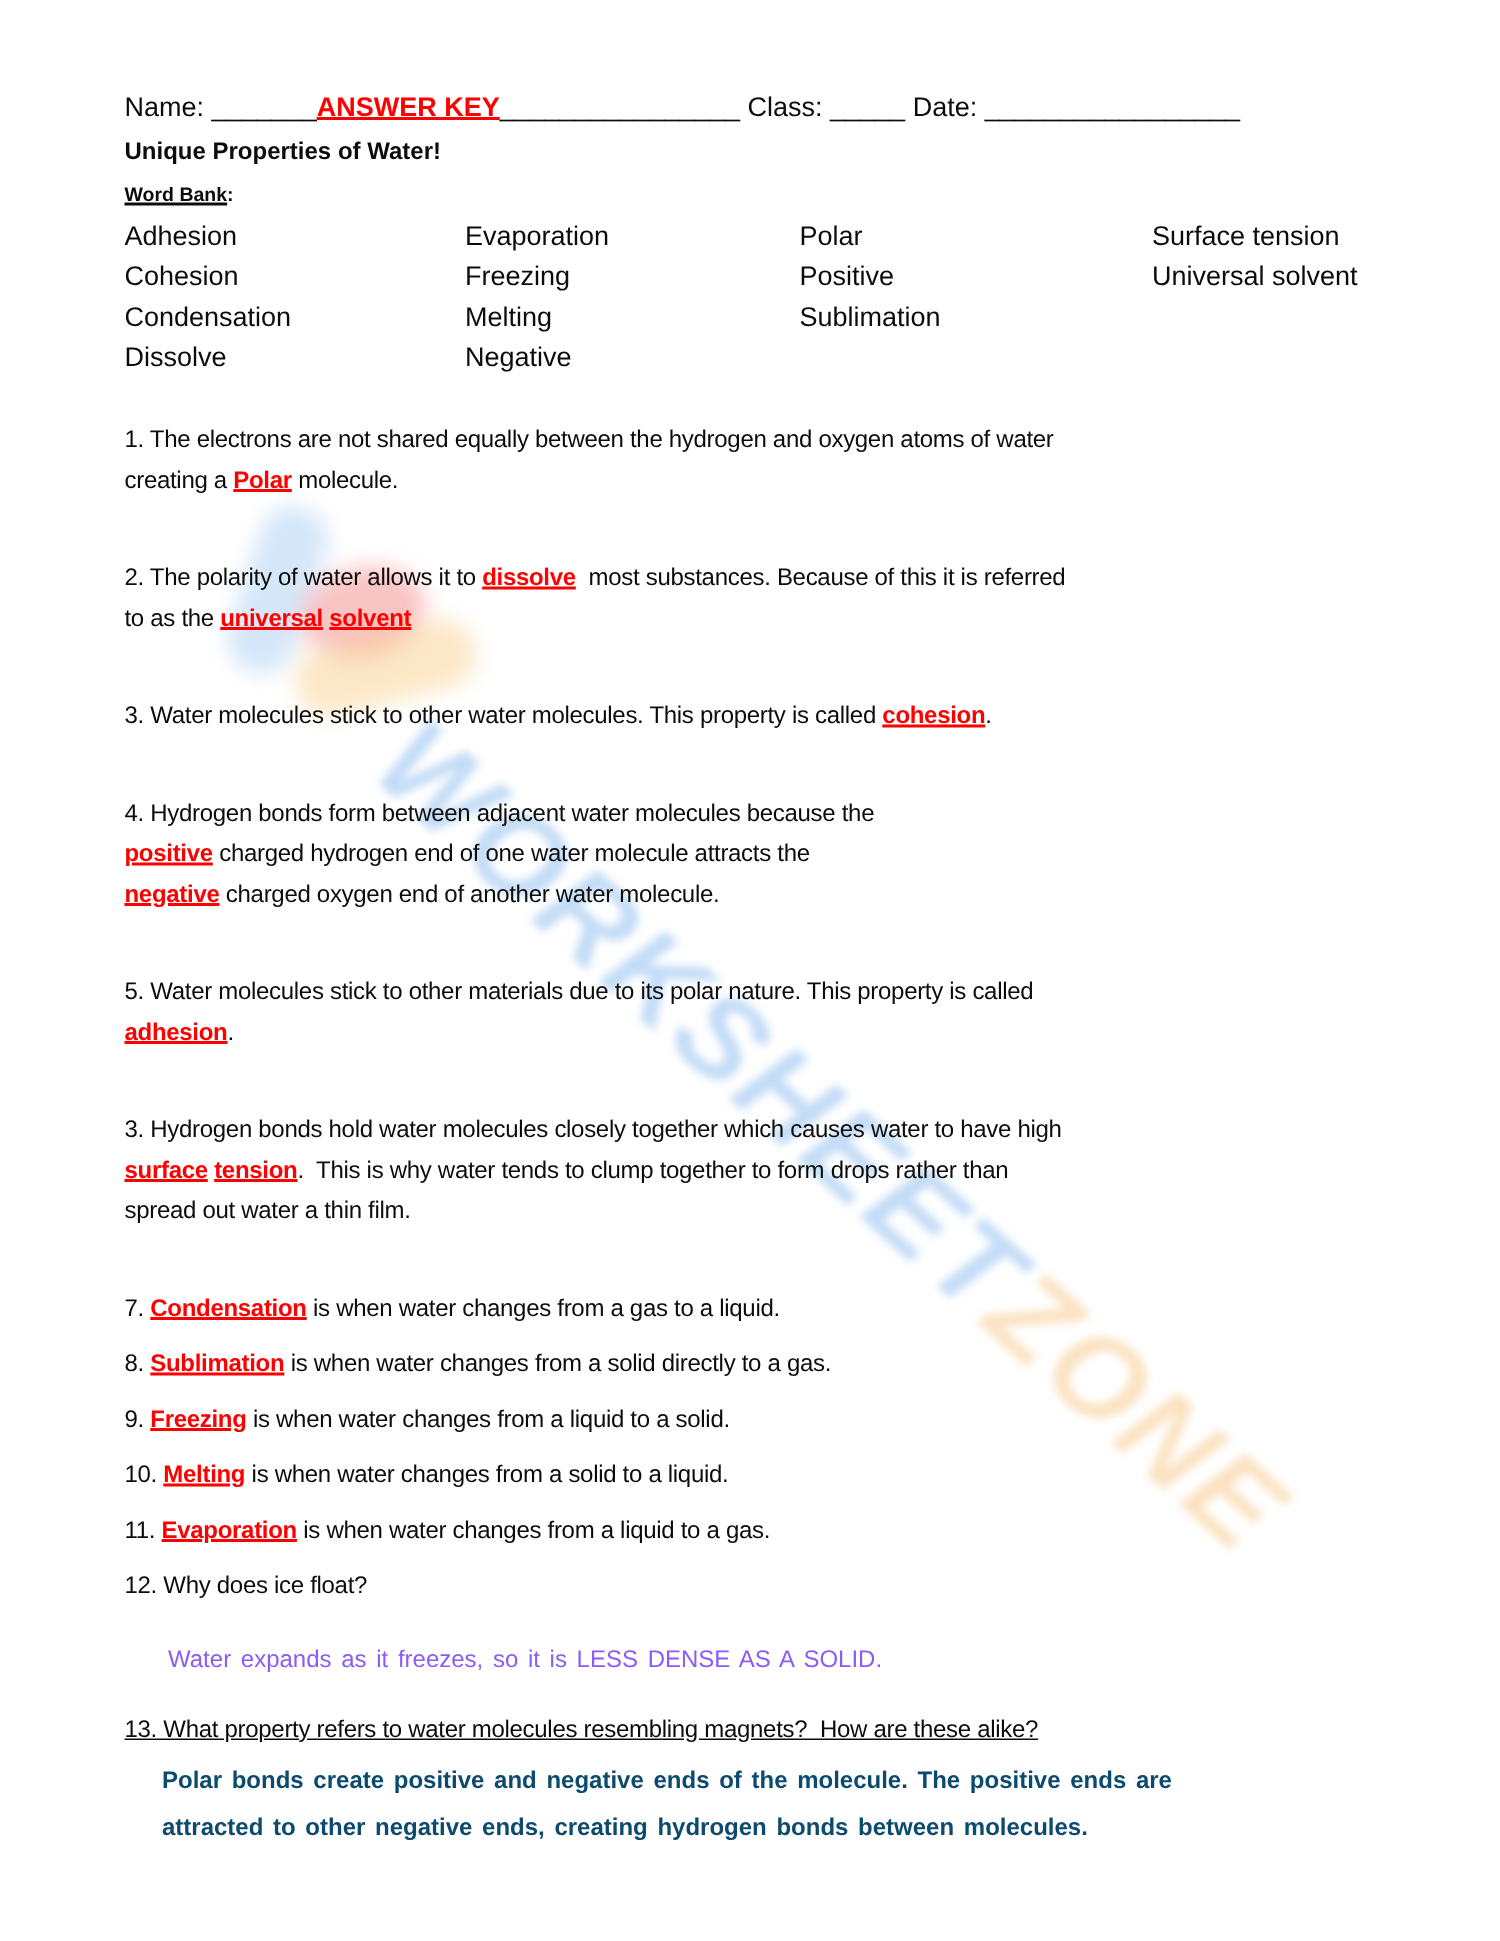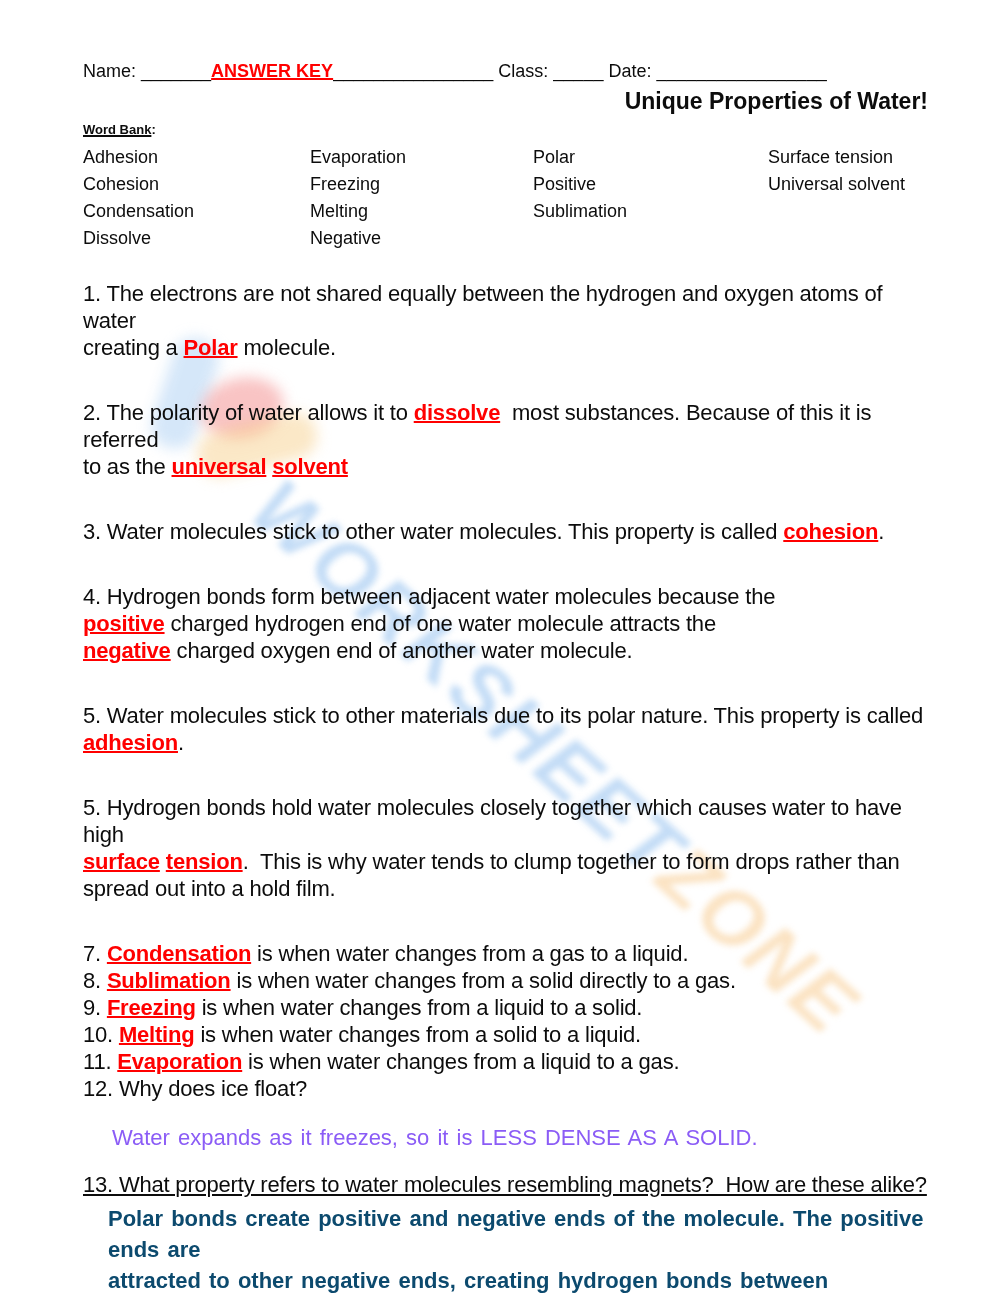--- a/index.html
+++ b/index.html
@@ -26,33 +26,33 @@
   .logo-blue{left:162px;top:336px;width:46px;height:114px;background:rgba(150,195,240,0.40);border-radius:22px;transform:rotate(18deg);}
   .logo-red{left:200px;top:378px;width:84px;height:60px;background:rgba(242,125,125,0.45);border-radius:50%;transform:rotate(-12deg);}
   .logo-yellow{left:196px;top:422px;width:122px;height:46px;background:rgba(246,205,130,0.45);border-radius:22px;transform:rotate(-14deg);}
   
   .content{position:absolute;left:83px;top:58px;width:845px;z-index:2;}
   .header-line{font-size:18px;line-height:27px;white-space:nowrap;}
   .answer-key{
     color:#ff0000;font-weight:bold;
     text-decoration:underline;text-decoration-color:#ff0000;text-decoration-thickness:2px;
   }
-  .title{font-size:23px;font-weight:bold;text-align:right;line-height:29px;margin-top:2px;}
+  .title{font-size:16px;font-weight:bold;text-align:left;line-height:29px;margin-top:2px;}
   .wb-heading{font-size:13px;line-height:27px;font-weight:bold;}
   .wb-heading .u{text-decoration:underline;text-decoration-thickness:2px;}
   .wordbank{display:grid;grid-template-columns:227px 223px 235px 1fr;font-size:18px;line-height:27px;margin-top:1px;}
   p{margin:0;}
-  .para{font-size:22px;line-height:27px;letter-spacing:-0.2px;}
+  .para{font-size:16px;line-height:27px;letter-spacing:-0.2px;}
   .seg-ans{
     color:#ff0000;font-weight:bold;
     text-decoration:underline;text-decoration-color:#ff0000;text-decoration-thickness:2px;
   }
   .t-intro{margin-top:28px;}
   .t-section{margin-top:38px;}
-  .t-list{}
+  .t-list{margin-top:10px;}
   .t-after-answer{margin-top:20px;text-decoration:underline;}
   .t-answer{margin-top:22px;margin-left:29px;color:#8b5cf6;font-weight:normal;letter-spacing:0;word-spacing:2px;}
   .t-answer-tight{margin-top:5px;margin-left:25px;color:#0c4a6e;font-weight:bold;line-height:31px;letter-spacing:0;word-spacing:2px;}
 </style>
 </head>
 <body>
 
 <div class="wm-layer">
   <div class="logo-shape logo-blue"></div>
   <div class="logo-shape logo-red"></div>
@@ -91,21 +91,21 @@
         <div>Universal solvent</div>
       </div>
     </div>
 
   <div>
       <p class="para t-intro"><span>1. The electrons are not shared equally between the hydrogen and oxygen atoms of water</span><br><span>creating a </span><span class="seg-ans">Polar</span><span> molecule.</span></p>
       <p class="para t-section"><span>2. The polarity of water allows it to </span><span class="seg-ans">dissolve</span><span>&nbsp; most substances. Because of this it is referred</span><br><span>to as the </span><span class="seg-ans">universal</span><span> </span><span class="seg-ans">solvent</span></p>
       <p class="para t-section"><span>3. Water molecules stick to other water molecules. This property is called </span><span class="seg-ans">cohesion</span><span>.</span></p>
       <p class="para t-section"><span>4. Hydrogen bonds form between adjacent water molecules because the</span><br><span class="seg-ans">positive</span><span> charged hydrogen end of one water molecule attracts the</span><br><span class="seg-ans">negative</span><span> charged oxygen end of another water molecule.</span></p>
       <p class="para t-section"><span>5. Water molecules stick to other materials due to its polar nature. This property is called</span><br><span class="seg-ans">adhesion</span><span>.</span></p>
-      <p class="para t-section"><span>5. Hydrogen bonds hold water molecules closely together which causes water to have high</span><br><span class="seg-ans">surface</span><span> </span><span class="seg-ans">tension</span><span>.&nbsp; This is why water tends to clump together to form drops rather than</span><br><span>spread out into a hold film.</span></p>
+      <p class="para t-section"><span>3. Hydrogen bonds hold water molecules closely together which causes water to have high</span><br><span class="seg-ans">surface</span><span> </span><span class="seg-ans">tension</span><span>.&nbsp; This is why water tends to clump together to form drops rather than</span><br><span>spread out water a thin film.</span></p>
       <p class="para t-section"><span>7. </span><span class="seg-ans">Condensation</span><span> is when water changes from a gas to a liquid.</span></p>
       <p class="para t-list"><span>8. </span><span class="seg-ans">Sublimation</span><span> is when water changes from a solid directly to a gas.</span></p>
       <p class="para t-list"><span>9. </span><span class="seg-ans">Freezing</span><span> is when water changes from a liquid to a solid.</span></p>
       <p class="para t-list"><span>10. </span><span class="seg-ans">Melting</span><span> is when water changes from a solid to a liquid.</span></p>
       <p class="para t-list"><span>11. </span><span class="seg-ans">Evaporation</span><span> is when water changes from a liquid to a gas.</span></p>
       <p class="para t-list"><span>12. Why does ice float?</span></p>
       <p class="para t-answer"><span>Water expands as it freezes, so it is LESS DENSE AS A SOLID.</span></p>
       <p class="para t-after-answer"><span>13. What property refers to water molecules resembling magnets?&nbsp; How are these alike?</span></p>
       <p class="para t-answer-tight"><span>Polar bonds create positive and negative ends of the molecule. The positive ends are</span><br><span>attracted to other negative ends, creating hydrogen bonds between molecules.</span></p>
     </div>

